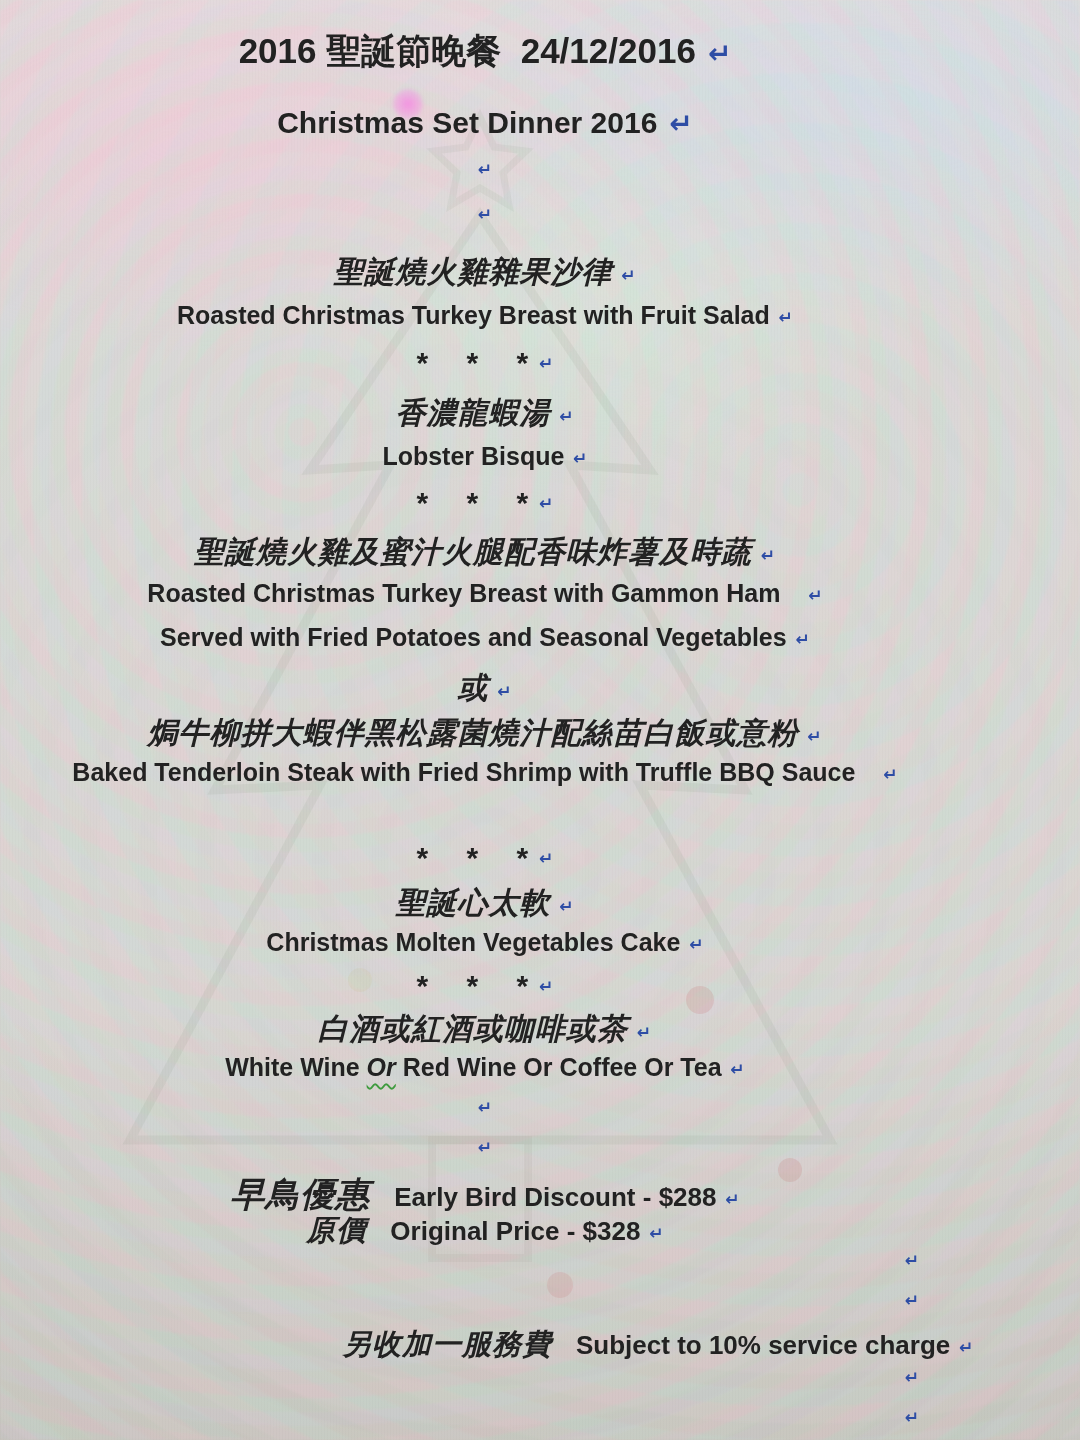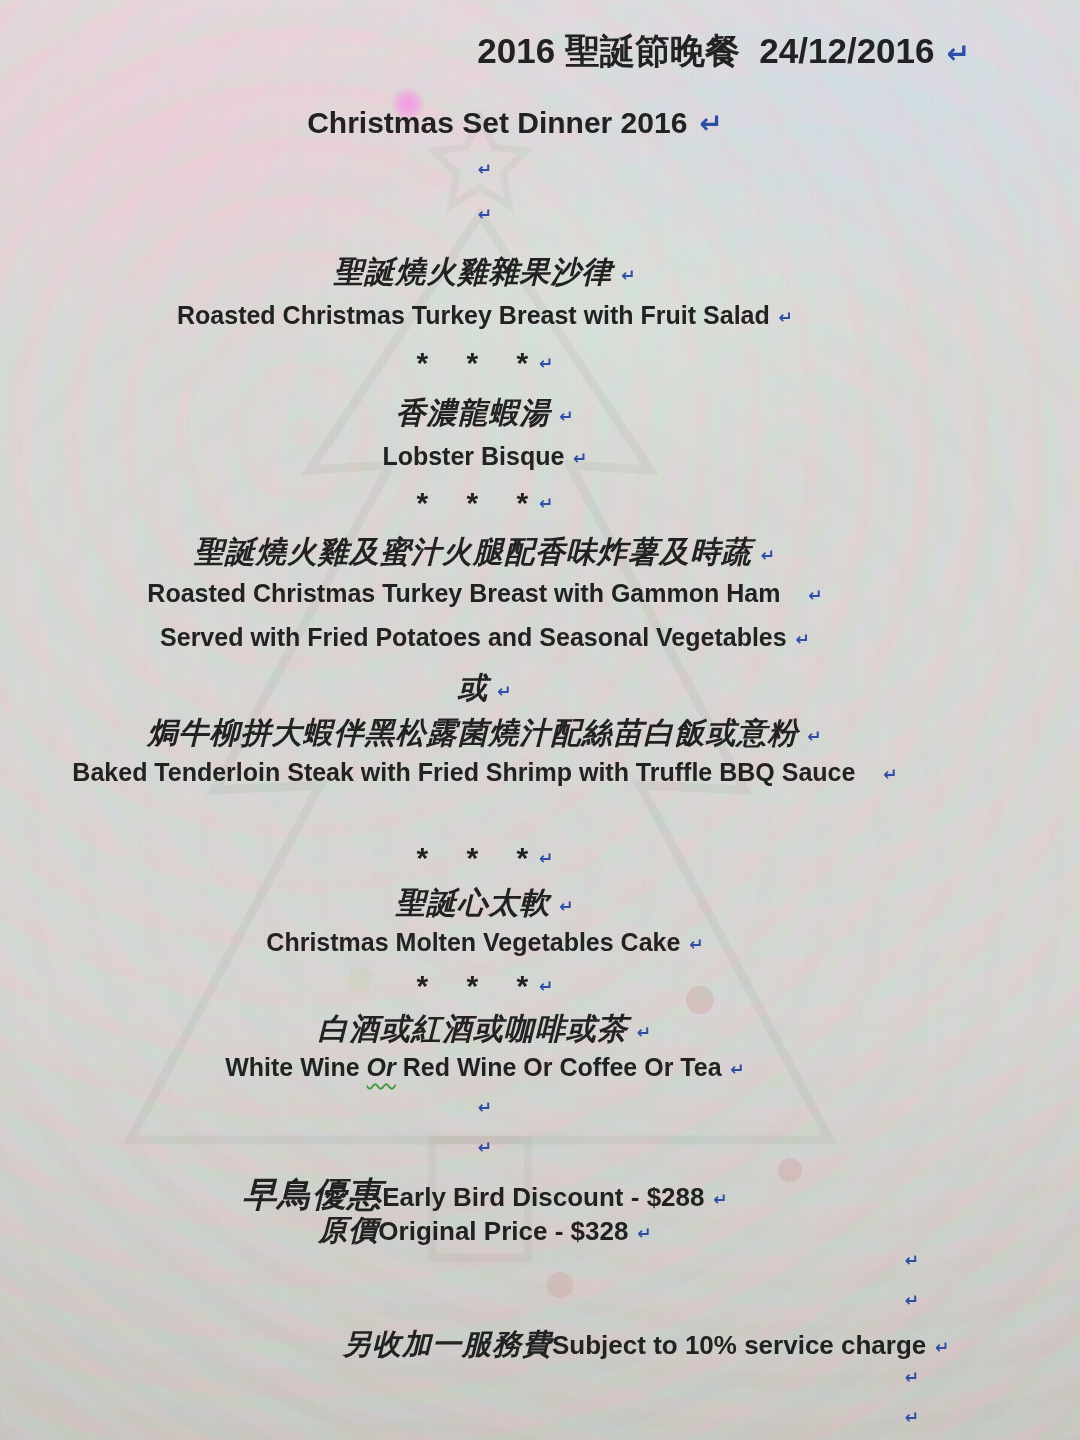--- a/index.html
+++ b/index.html
@@ -40,34 +40,34 @@
     background:radial-gradient(circle, rgba(244,138,226,.85) 0%, rgba(244,150,228,.45) 55%, rgba(244,150,228,0) 75%);
     filter:blur(1.5px);
     pointer-events:none;
   }
 
   
   .content{position:absolute;left:0;top:0;width:970px;height:1440px;}
   .line{position:absolute;width:100%;text-align:center;white-space:pre;}
   .zh{font-family:"Liberation Serif", serif;font-weight:600;font-size:30px;letter-spacing:1px;font-style:italic;}
   .en{font-weight:700;font-size:25px;}
-  .title{font-weight:800;font-size:35px;text-align:right;}
-  .subtitle{font-weight:800;font-size:30px;padding-left:30px;}
+  .title{font-weight:800;font-size:35px;}
+  .subtitle{font-weight:800;font-size:30px;}
   .sep-text{display:inline-block;font-weight:700;font-size:30px;word-spacing:26px;letter-spacing:2px;transform:translateY(3px);}
   .mark{
     font-family:"DejaVu Sans", sans-serif;
     color:#2e4da5;font-weight:700;font-size:17px;
     margin-left:9px;position:relative;top:-1px;white-space:normal;
   }
   .mark-solo{margin-left:0;}
   .title-mark{font-size:28px;margin-left:12px;top:0;}
   .tabgap{margin-left:28px;}
   .right-mark{position:absolute;left:905px;width:auto;text-align:left;}
   .footer-line{width:auto;left:342px;text-align:left;}
-  .pair-en{}
+  .pair-en{margin-left:24px;}
   .squiggle{
     text-decoration-line:underline;
     text-decoration-style:wavy;
     text-decoration-color:#3f9b3f;
     text-decoration-thickness:2px;
     text-underline-offset:7px;
     font-style:italic;
   }
 </style>
 </head>

